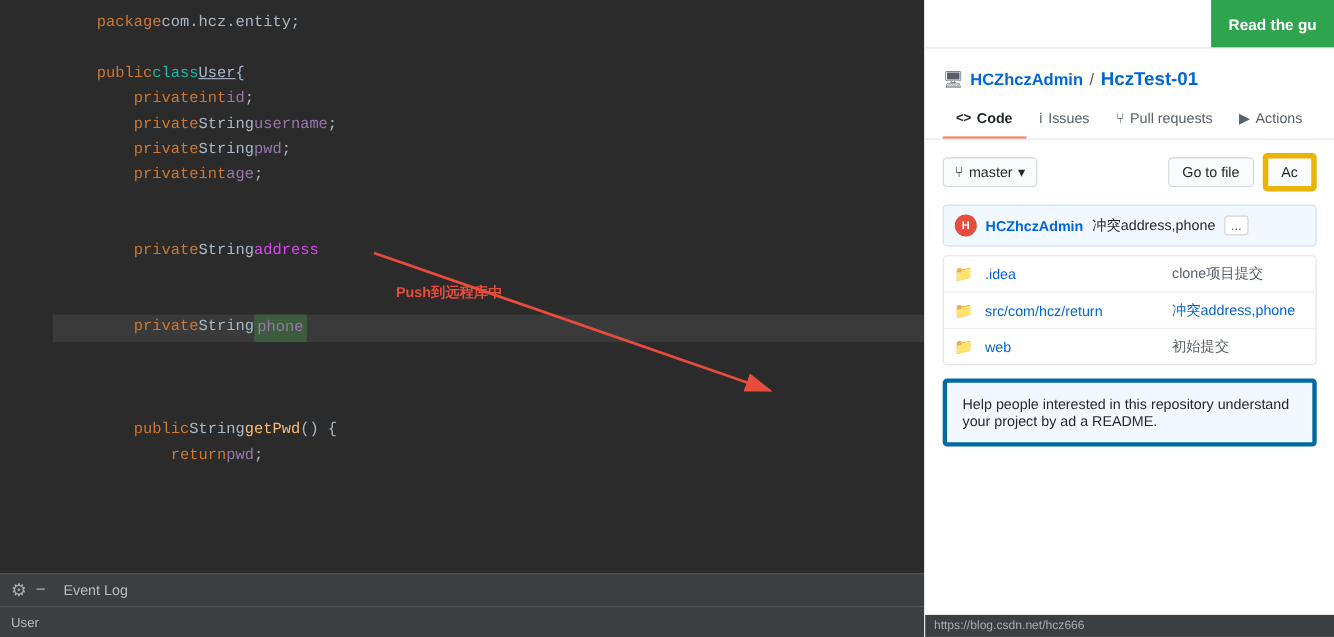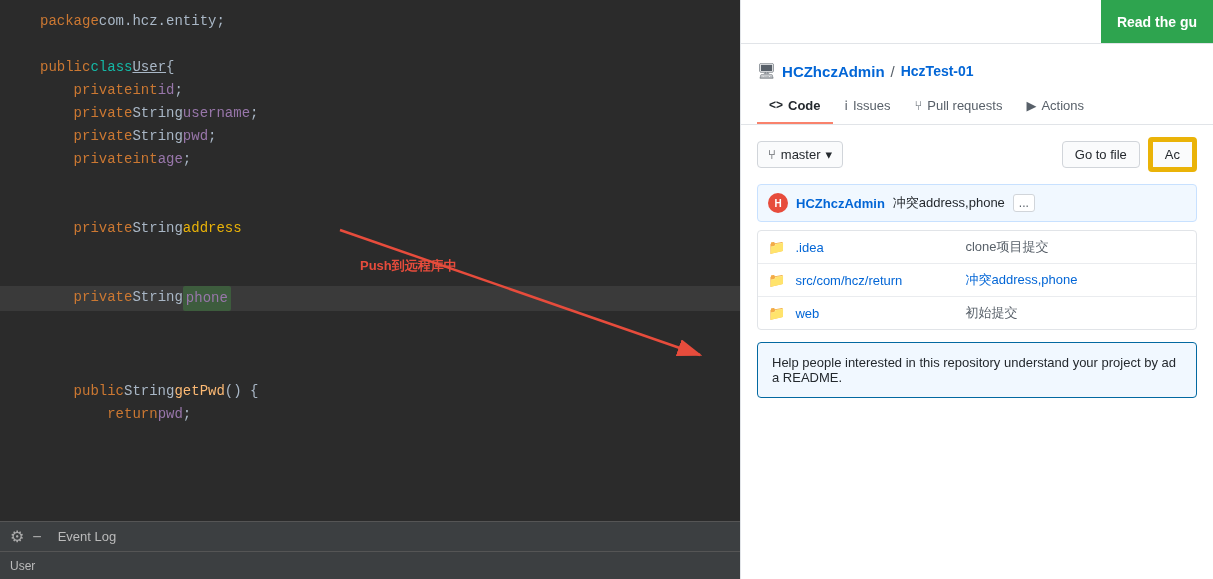--- a/index.html
+++ b/index.html
@@ -1,25 +1,26 @@
 <!DOCTYPE html>
 <html><head>
   <meta charset="utf-8">
   <style>
     * { margin: 0; padding: 0; box-sizing: border-box; }
     body { font-family: 'Segoe UI', Arial, sans-serif; font-size: 14px; display: flex; width: 1213px; height: 579px; overflow: hidden; }
 
     
     .editor-panel {
-      width: 740px;
+      width: 840px;
       height: 579px;
       background: #2b2b2b;
       position: relative;
       overflow: hidden;
       flex-shrink: 0;
+      padding-left: 48px;
     }
 
     .code-area {
       padding: 10px 0;
       font-family: 'Consolas', 'Courier New', monospace;
       font-size: 14px;
       line-height: 23px;
       color: #a9b7c6;
     }
 
@@ -255,21 +256,21 @@
       flex: 0 0 160px;
     }
 
     .file-commit {
       color: #586069;
       flex: 1;
     }
 
     
     .readme-hint {
-      border: 1px solid #0369a1;
+      border: 4px solid #0369a1;
       background: #f1f8ff;
       border-radius: 4px;
       padding: 12px 14px;
       font-size: 13px;
       color: #24292e;
       margin-top: 8px;
     }
 
     .highlight-phone {
       background: #3a3a3a;
@@ -335,21 +336,21 @@
         <span class="line-num"></span>
       </div>
     <div class="code-line">
         <span class="line-num"></span>
       </div>
 
     <div class="code-line">
       <span class="line-num"></span>
       <span style="color:#cc7832">&nbsp;&nbsp;&nbsp;&nbsp;private </span>
         <span style="color:#a9b7c6">String </span>
-        <span style="color:#eab308">address</span>
+        <span style="color:#d946ef">address</span>
     </div>
 
     <div class="code-line">
         <span class="line-num"></span>
       </div>
     <div class="code-line">
         <span class="line-num"></span>
       </div>
 
     <div class="code-line highlight-phone">
@@ -411,21 +412,21 @@
 
   <div style="position:relative;height:44px;background:#fff;border-bottom:1px solid #e1e4e8;display:flex;align-items:center;padding:0 16px;">
     <button style="position:absolute;right:0;top:0;bottom:0;background:#2ea44f;color:white;border:none;padding:0 16px;font-size:14px;font-weight:600;cursor:pointer;">Read the gu</button>
   </div>
 
   <div style="padding:8px 16px 0 16px;border-bottom:1px solid #e1e4e8;">
     <div class="repo-title">
       <span style="color:#586069;font-size:15px;">🖥</span>
       <span style="color:#0366d6;font-weight:600;font-size:15px;">HCZhczAdmin</span>
       <span style="color:#586069;font-size:15px;">/</span>
-      <span style="color:#0366d6;font-weight:600;font-size:14px;">HczTest-01</span>
+      <span style="color:#0366d6;font-weight:600;font-size:17px;">HczTest-01</span>
     </div>
 
     <div class="nav-tabs">
       <div class="nav-tab active">
         <span style="font-size:12px;">&lt;&gt;</span>
         <span>Code</span>
       </div>
       <div class="nav-tab">
         <span>ℹ</span>
         <span>Issues</span>
@@ -474,13 +475,16 @@
       <div class="file-row">
         <span class="folder-icon">📁</span>
         <span class="file-name">web</span>
         <span class="file-commit">初始提交</span>
       </div>
     </div>
 
     <div class="readme-hint">Help people interested in this repository understand your project by ad a README.</div>
   </div>
 
+  <div style="height:20px;background:#3c3f41;color:#aaa;font-size:11px;display:flex;align-items:center;padding:0 8px;">
+    <span>https://blog.csdn.net/hcz666</span>
+  </div>
 </div>
 
 </body></html>

